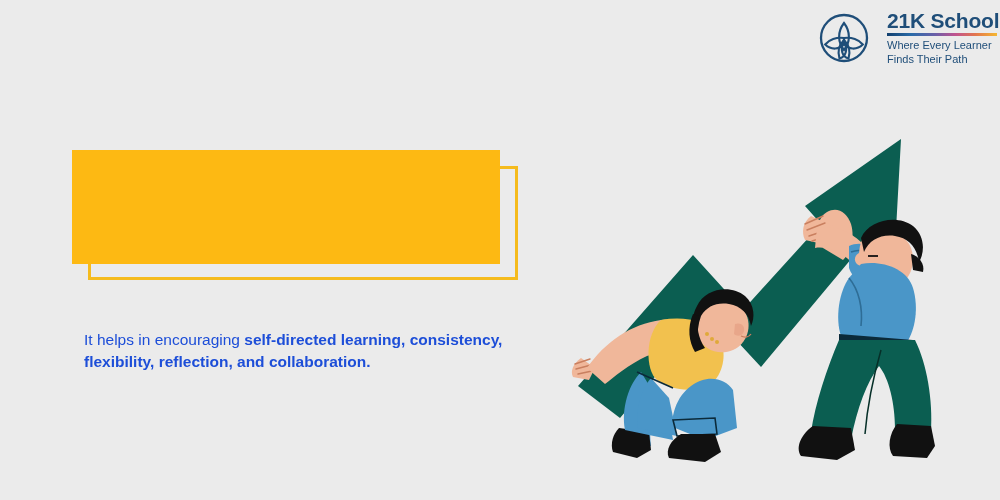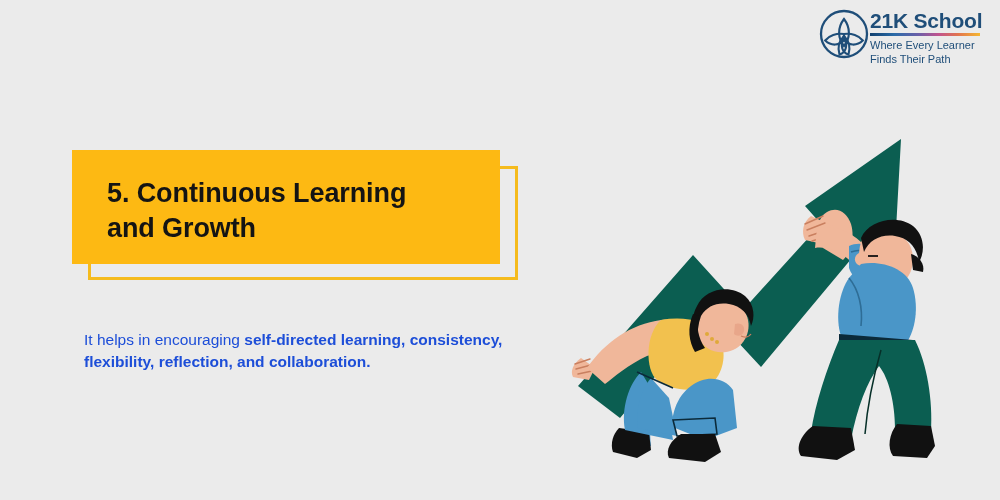--- a/index.html
+++ b/index.html
@@ -23,21 +23,22 @@
   }
 
   
   #brand {
     position: absolute;
     left: 818px;
     top: 8px;
     width: 176px;
     height: 60px;
     display: flex;
-    gap: 0;
+    align-items: center;
+    gap: 17px;
   }
   #brand-mark { width: 52px; height: 52px; flex: 0 0 52px; }
   #brand-text { display: flex; flex-direction: column; justify-content: center; }
   #brand-name {
     font-size: 21px;
     font-weight: bold;
     color: #1f4e79;
     letter-spacing: -0.2px;
     line-height: 1.02;
     white-space: nowrap;
@@ -131,22 +132,20 @@
     <div id="brand-text">
       <div id="brand-name">21K School</div>
       <div id="brand-rule"></div>
       <div class="brand-tagline-line">Where Every Learner</div>
       <div class="brand-tagline-line">Finds Their Path</div>
     </div>
   </div>
 
   <div id="title-outline"></div>
   <div id="title-card"></div>
-  <div id="title-text">5. Continuous Learning
-and Growth</div>
 
   <p id="body-copy">
     <span class="lead">It helps in encouraging </span><span class="emph">self-directed learning, consistency, flexibility, reflection, and collaboration.</span>
   </p>
 
   <div id="illustration">
     <svg viewBox="0 0 370 345" xmlns="http://www.w3.org/2000/svg" aria-hidden="true">
 
       <g>
         <path d="M13 258

